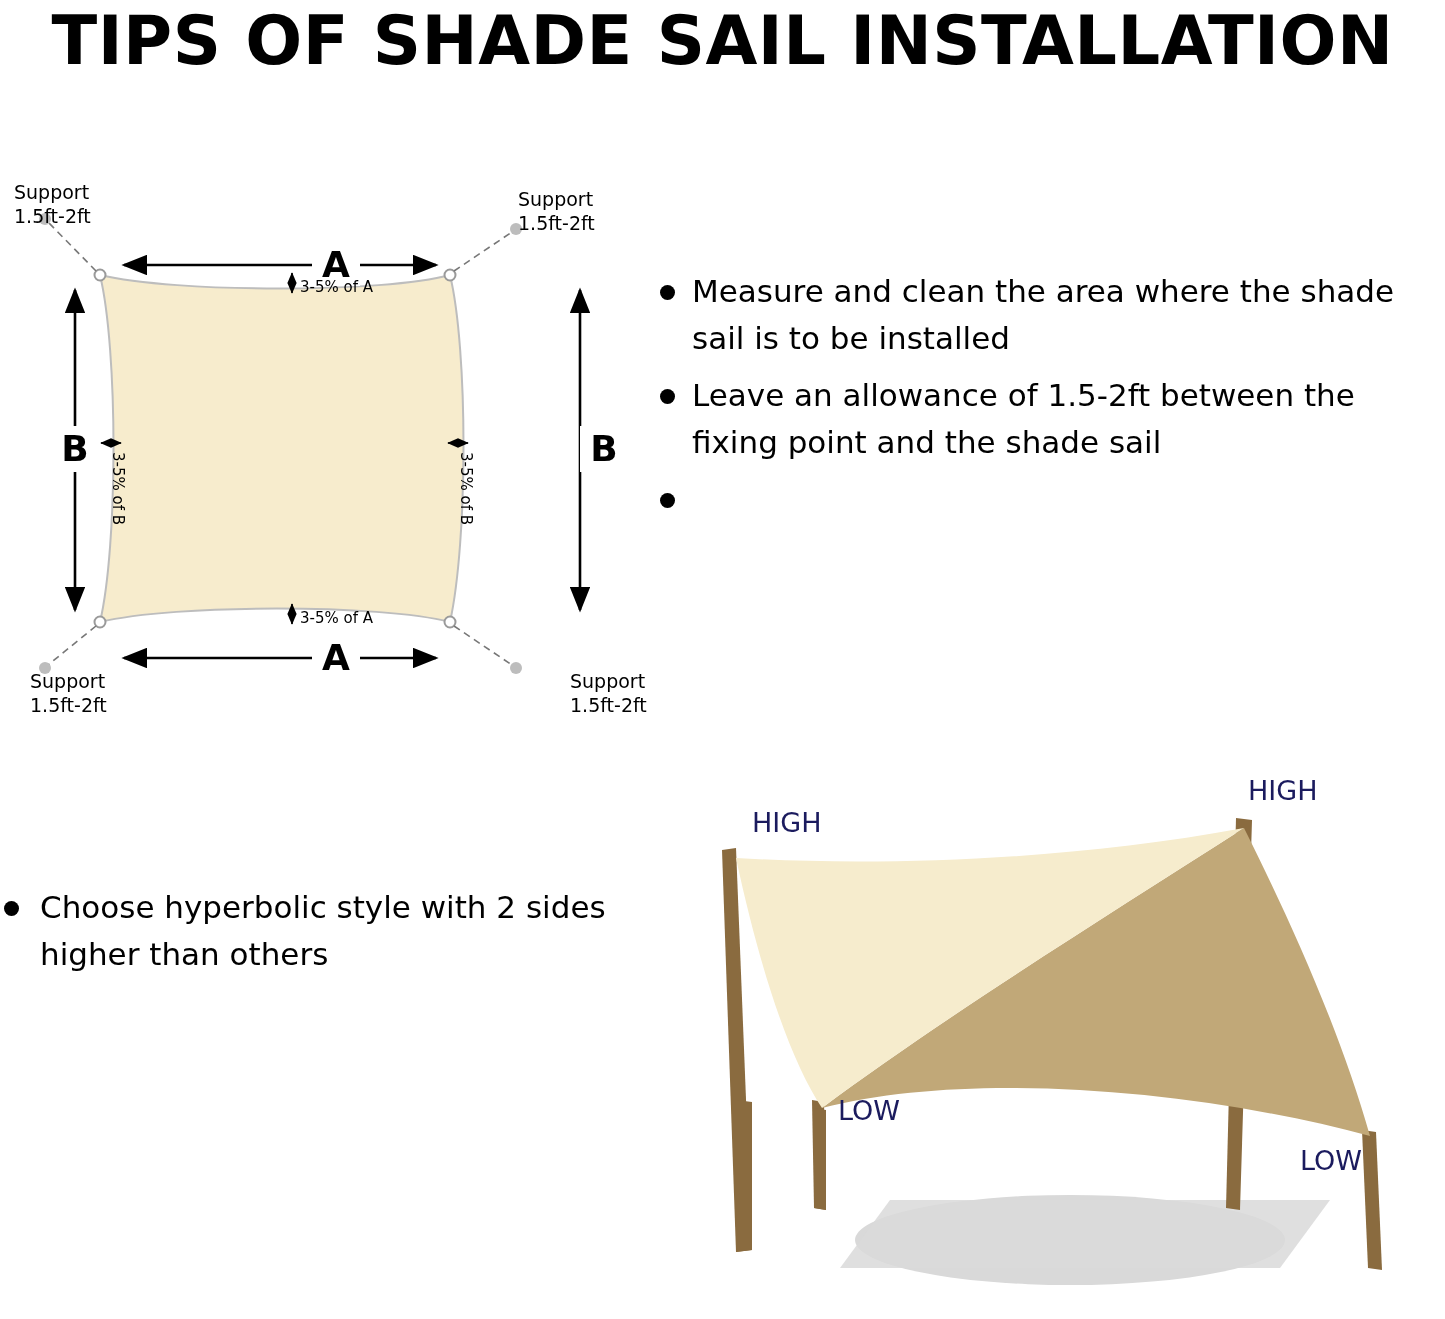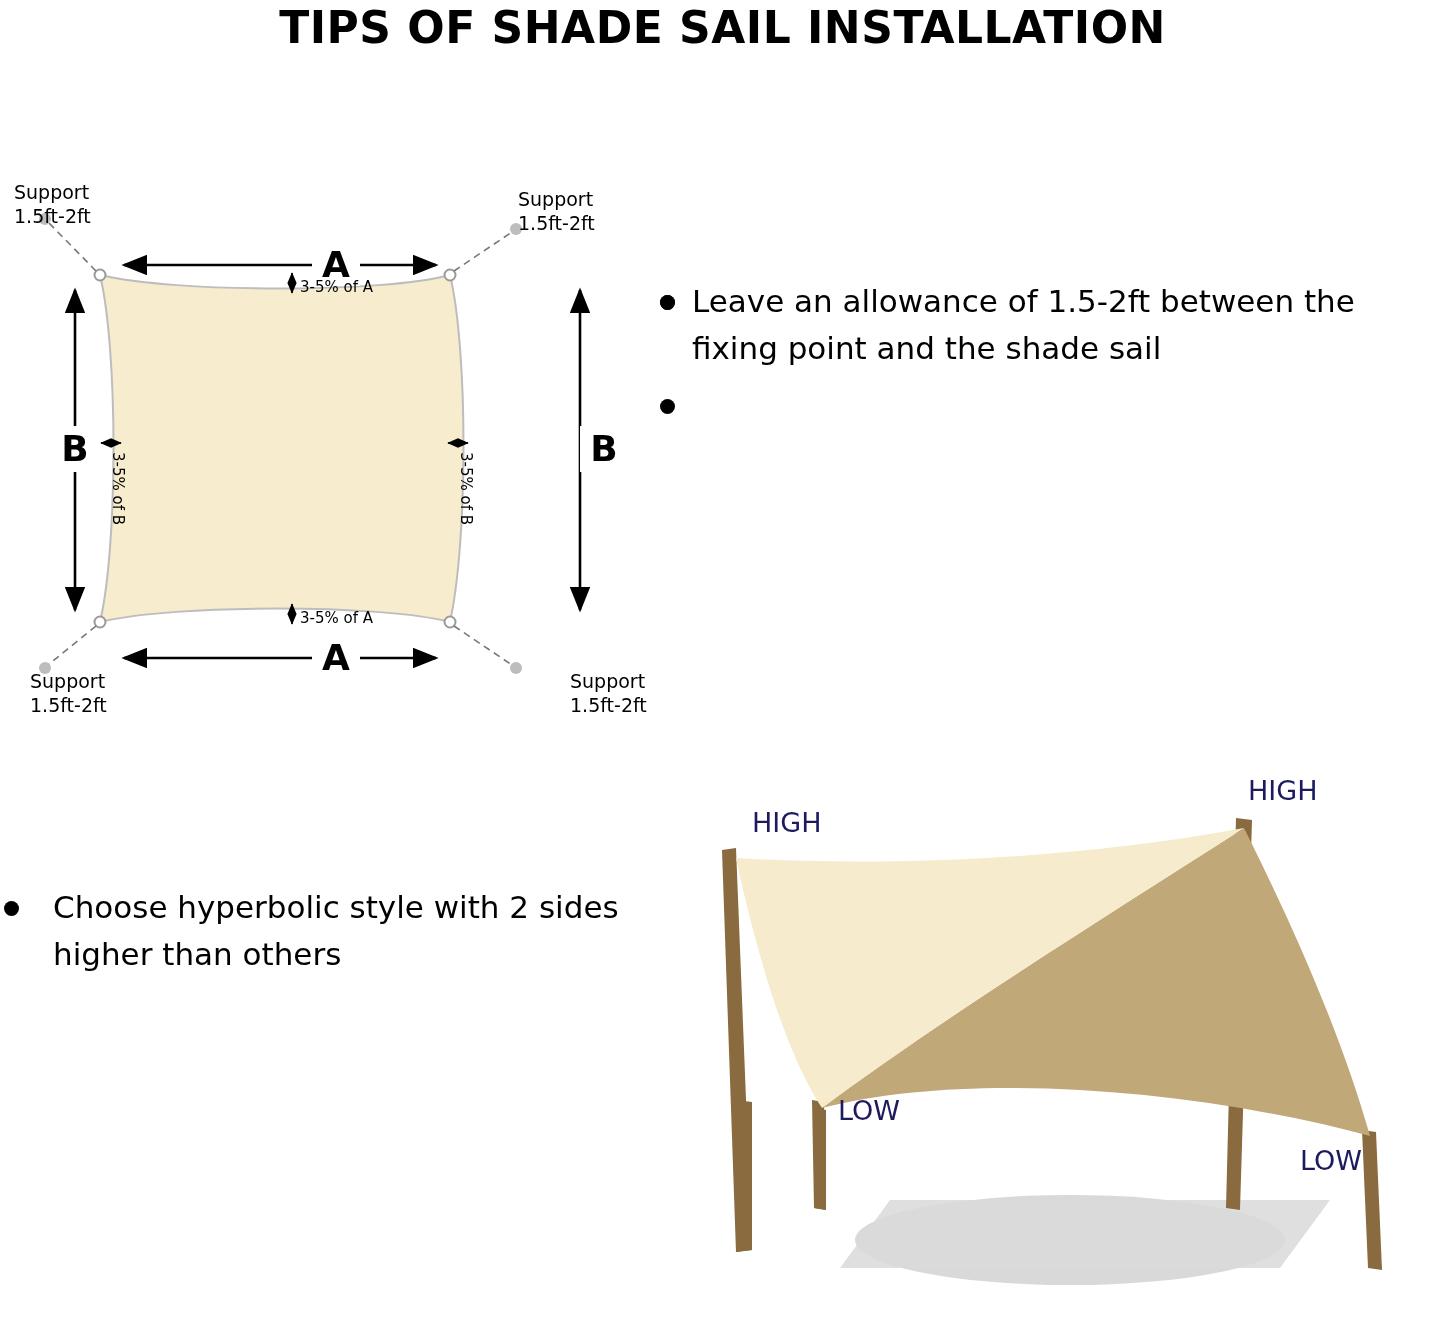--- a/index.html
+++ b/index.html
@@ -18,21 +18,21 @@
 
   
   .title {
     position: absolute;
     top: 2px;
     left: 0;
     width: 1445px;
     text-align: center;
     font-family: "DejaVu Sans", sans-serif;
     font-weight: bold;
-    font-size: 44px;
+    font-size: 67px;
     letter-spacing: 0.5px;
     color: #000;
     white-space: nowrap;
   }
 
   
   .diagram-top {
     position: absolute;
     left: 0px;
     top: 160px;
@@ -76,21 +76,21 @@
   ul.bullet-list li .dot {
     position: absolute;
     left: 12px;
     top: 17px;
     width: 15px;
     height: 15px;
     border-radius: 50%;
     background: #000;
   }
   .bullets-left ul.bullet-list li {
-    padding-left: 53px;
+    padding-left: 40px;
     margin-bottom: 12px;
   }
   .bullets-left ul.bullet-list li .dot {
     left: 4px;
   }
 
   
   .diagram-bottom {
     position: absolute;
     left: 640px;
@@ -189,20 +189,21 @@
 
     <text class="lbl" x="570" y="528" font-size="19">Support</text>
     <text class="lbl" x="570" y="552" font-size="19">1.5ft-2ft</text>
   </svg>
 </div>
 
 <div class="bullets-right">
   <ul class="bullet-list">
     <li>
       <span class="dot"></span>
+      <span>Measure and clean the area where the shade sail is to be installed</span>
     </li>
     <li>
       <span class="dot"></span>
       <span>Leave an allowance of 1.5-2ft between the fixing point and the shade sail</span>
     </li>
     <li>
       <span class="dot"></span>
     </li>
   </ul>
 </div>

